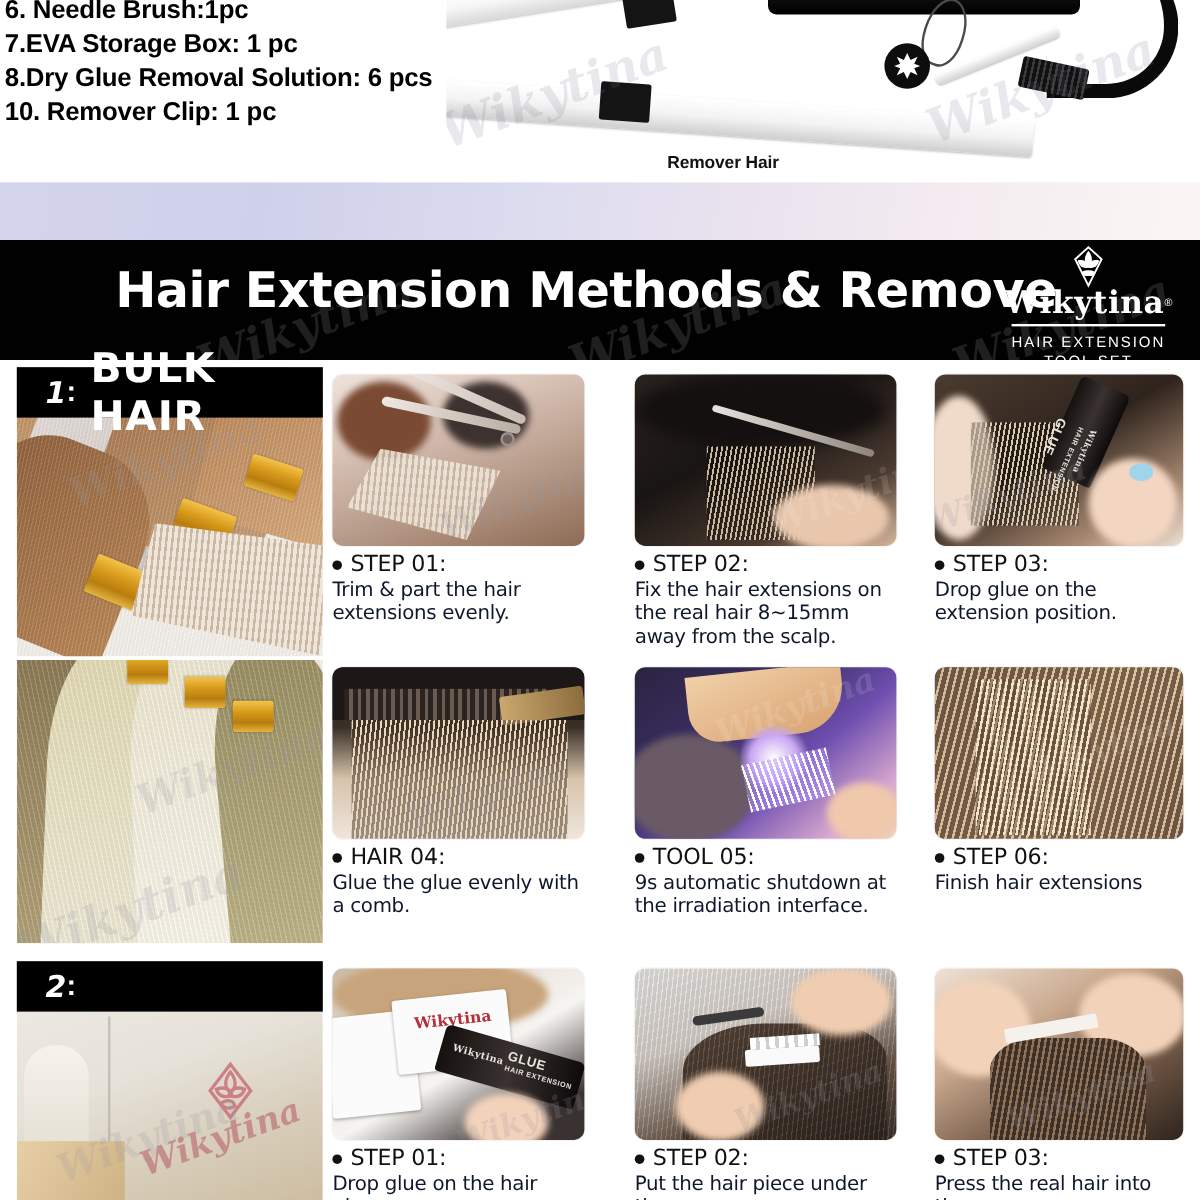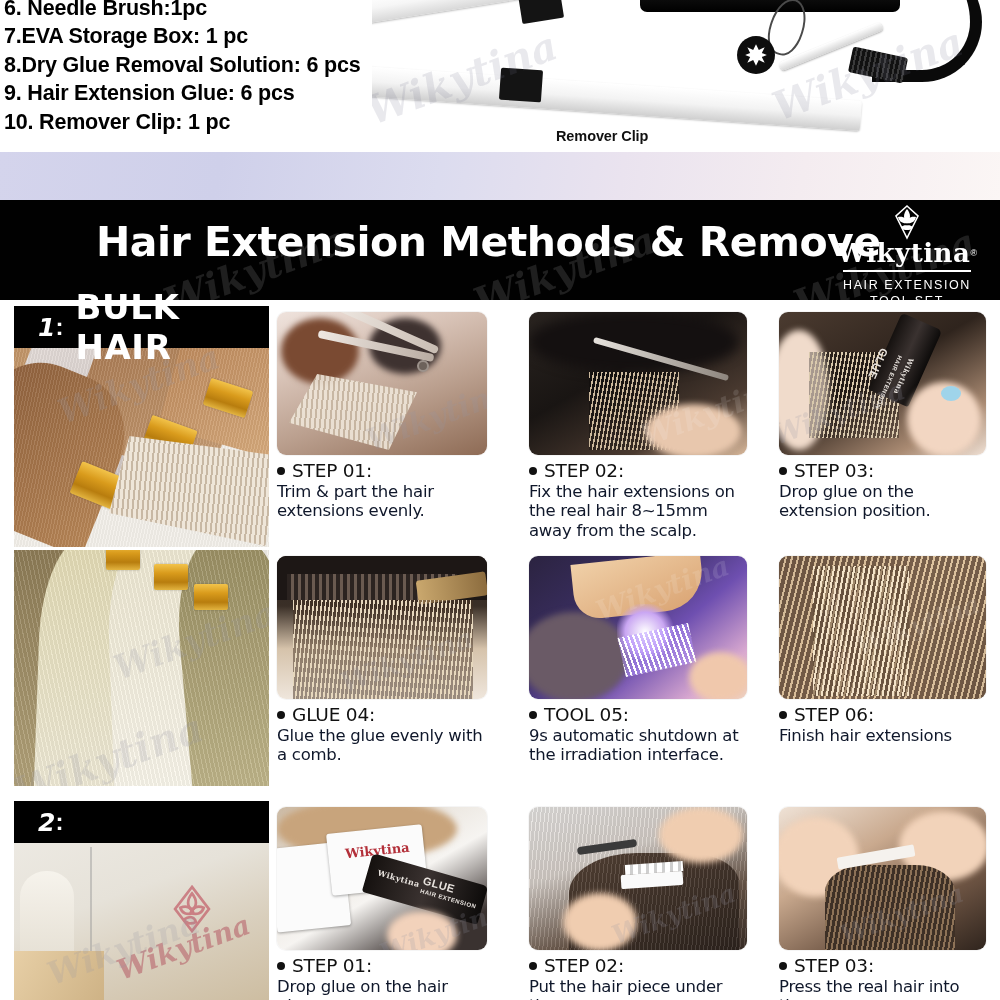--- a/index.html
+++ b/index.html
@@ -232,25 +232,24 @@
     <div class="r1 ribbed"></div>
 
     <div class="wm" style="left:-10px; top:100px; font-size:40px;">Wikytina</div>
     <div class="wm" style="left:396px; top:96px; font-size:40px;">Wikytina</div>
   </div>
 
   <div class="spec-list">
     <div class="spec-item">6. Needle Brush:1pc</div>
     <div class="spec-item">7.EVA Storage Box: 1 pc</div>
     <div class="spec-item">8.Dry Glue Removal Solution: 6 pcs</div>
-    <div class="spec-item">9. Hair Extension Glue: 6 pcs</div>
     <div class="spec-item">10. Remover Clip: 1 pc</div>
   </div>
 
-  <div class="caption-remover" style="left:556px; top:128px;">Remover Clip</div>
+  <div class="caption-remover" style="left:556px; top:128px;">Remover Hair</div>
 </div>
 
 <div class="lav-band"></div>
 
 <div class="banner">
   <div class="banner-title">Hair Extension Methods &amp; Remove</div>
 
   <div class="wm wm-dark" style="left:160px; top:48px; font-size:38px;">Wikytina</div>
   <div class="wm wm-dark" style="left:470px; top:48px; font-size:38px;">Wikytina</div>
   <div class="wm wm-dark" style="left:790px; top:50px; font-size:38px;">Wikytina</div>
@@ -371,21 +370,21 @@
   <div class="cell" style="left:277px; top:256px; width:210px;">
     <div class="cell-img p-comb" style="height:143px;">
       <div style="position:absolute;left:0;top:0;width:100%;height:44px;background:#1d1715;"></div>
       <div style="position:absolute;left:10px;top:18px;width:170px;height:26px;background:repeating-linear-gradient(90deg,#2b2320 0 4px,#6a5a50 4px 7px);"></div>
       <div style="position:absolute;left:140px;top:20px;width:70px;height:24px;background:linear-gradient(90deg,#caa86e,#8c6c3e);transform:rotate(-8deg);border-radius:3px;"></div>
       <div style="position:absolute;left:16px;top:44px;width:180px;height:100px;background:repeating-linear-gradient(96deg,#e6d7bd 0 1.5px,rgba(70,50,35,.5) 1.5px 4px);"></div>
       <div class="wm wm-lite" style="left:60px;top:88px;font-size:28px;">Wikytina</div>
     </div>
     <div class="step-head">
       <span class="bullet"></span>
-      <span class="step-title">GLUE 04:</span>
+      <span class="step-title">HAIR 04:</span>
     </div>
     <div class="step-desc">Glue the glue evenly with a comb.</div>
   </div>
 
   <div class="cell" style="left:529px; top:256px; width:218px;">
     <div class="cell-img p-uv" style="height:143px;">
       <div class="blob" style="left:-10px;top:56px;width:110px;height:90px;background:#6a5a66;"></div>
       <div style="position:absolute;left:44px;top:2px;width:130px;height:56px;background:linear-gradient(160deg,#f0d0a8,#d9a271);border-radius:0 0 40px 26px;transform:rotate(-6deg);"></div>
       <div style="position:absolute;left:88px;top:48px;width:56px;height:56px;background:radial-gradient(circle,#fff 0%,#c9a6f2 50%,rgba(90,50,160,0) 75%);"></div>
       <div style="position:absolute;left:92px;top:74px;width:72px;height:40px;background:repeating-linear-gradient(82deg,#ffffff 0 2px,rgba(180,150,255,.5) 2px 5px);transform:rotate(-12deg);"></div>

